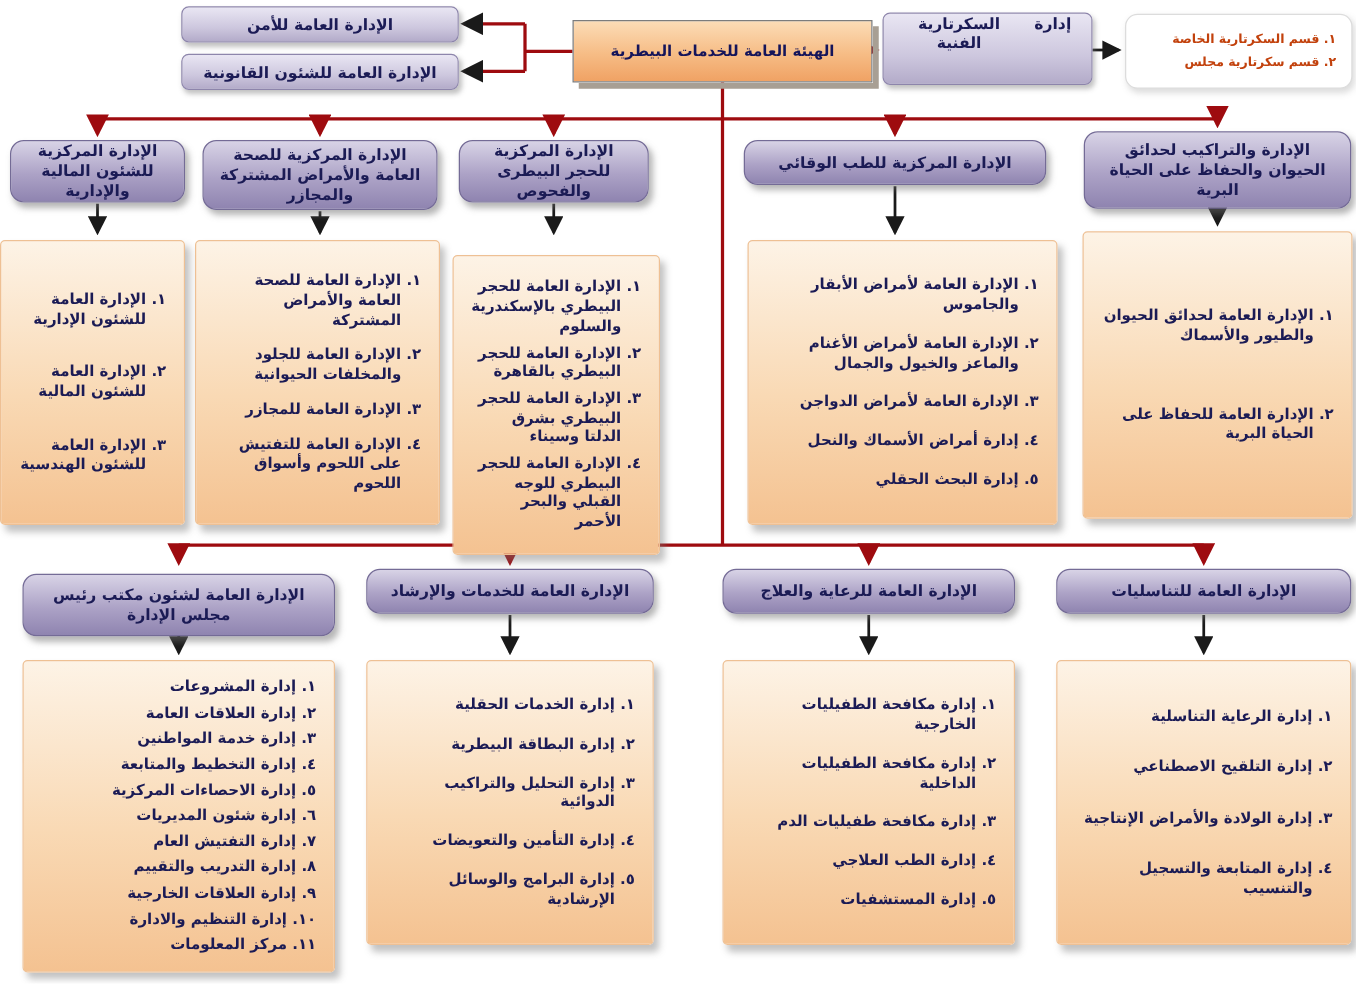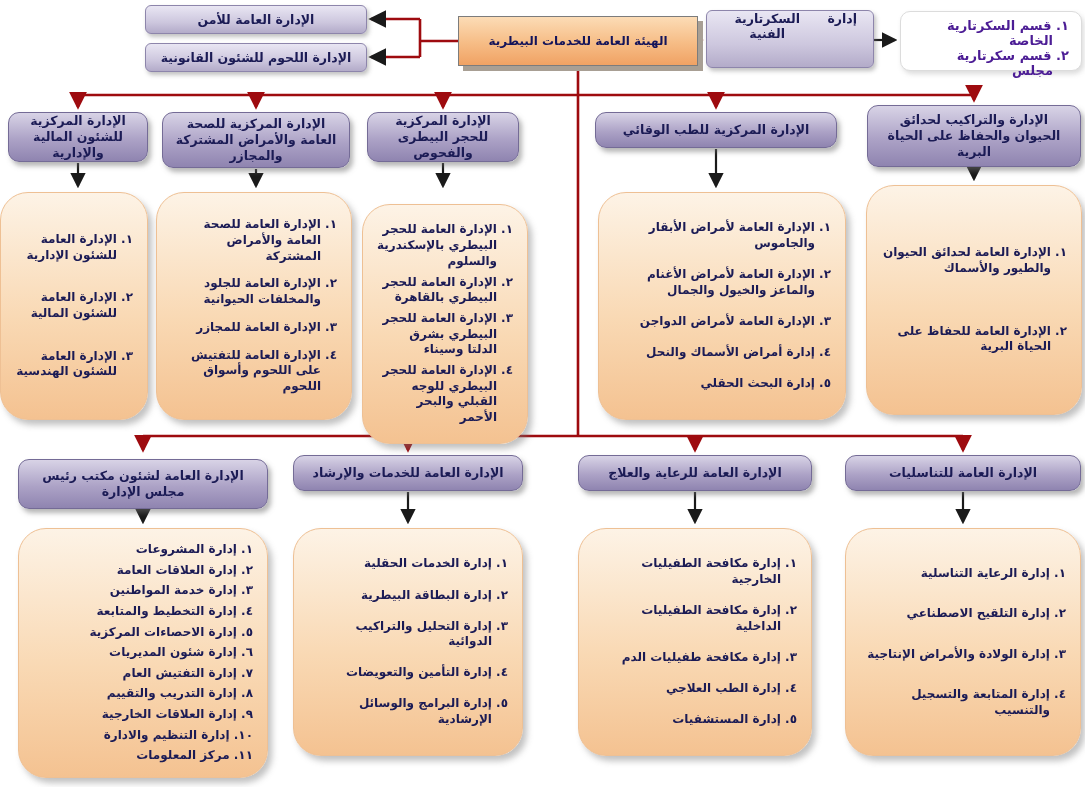--- a/index.html
+++ b/index.html
@@ -25,31 +25,31 @@
   .sec{flex-direction:row;align-items:flex-start;justify-content:center;gap:16px;padding:0 16px;}
   .hdr{
     background:linear-gradient(180deg,#d8d3e6 0%,#aca2c6 55%,#8f84b0 100%);
     border:1px solid #746b96;border-radius:11px;
     box-shadow:3px 4px 5px rgba(110,110,110,.5);
     font-size:12.5px;line-height:1.3;padding:3px 8px;
   }
   .peach{
     position:absolute;box-sizing:border-box;
     background:linear-gradient(180deg,#fdf3e6 0%,#f9d9b4 55%,#f4c291 100%);
-    border:1px solid #eec094;border-radius:28px;
+    border:1px solid #eec094;border-radius:4px;
     box-shadow:4px 5px 6px rgba(120,120,120,.45);
     display:flex;flex-direction:column;justify-content:space-evenly;
     padding:12px 14px;color:#1b1b55;font-weight:bold;font-size:12px;line-height:1.3;
   }
   .sections{
     position:absolute;box-sizing:border-box;background:#ffffff;
     border:1px solid #dcdcdc;border-radius:10px;
     box-shadow:2px 3px 5px rgba(140,140,140,.3);
     display:flex;flex-direction:column;justify-content:space-evenly;
-    padding:6px 12px;color:#4c1d95;font-weight:bold;font-size:13px;
+    padding:6px 12px;color:#c2410c;font-weight:bold;font-size:10px;
   }
   .li{text-align:right;padding-right:16px;text-indent:-16px;}
 </style>
 </head>
 <body>
 
 <div class="canvas">
 
   <svg class="connectors" width="1085" height="787" viewBox="0 0 1085 787">
     <defs>
@@ -89,21 +89,21 @@
       <path d="M143 506 V522" marker-end="url(#mb)"></path>
       <path d="M408 492 V522" marker-end="url(#mb)"></path>
       <path d="M695 492 V522" marker-end="url(#mb)"></path>
       <path d="M963 492 V522" marker-end="url(#mb)"></path>
     </g>
   </svg>
 
   <div class="node title-box" style="left:458px;top:16px;width:240px;height:50px">الهيئة العامة للخدمات البيطرية</div>
 
   <div class="node pbox" style="left:145px;top:5px;width:222px;height:29px">الإدارة العامة للأمن</div>
-  <div class="node pbox" style="left:145px;top:43px;width:222px;height:29px">الإدارة اللحوم للشئون القانونية</div>
+  <div class="node pbox" style="left:145px;top:43px;width:222px;height:29px">الإدارة العامة للشئون القانونية</div>
 
   <div class="node pbox sec" style="left:706px;top:10px;width:168px;height:58px">
     <div>إدارة</div>
     <div>السكرتارية الفنية</div>
   </div>
   <div class="sections" style="left:900px;top:11px;width:182px;height:60px">
     <div class="li">١. قسم السكرتارية الخاصة</div>
     <div class="li">٢. قسم سكرتارية مجلس</div>
   </div>
 

